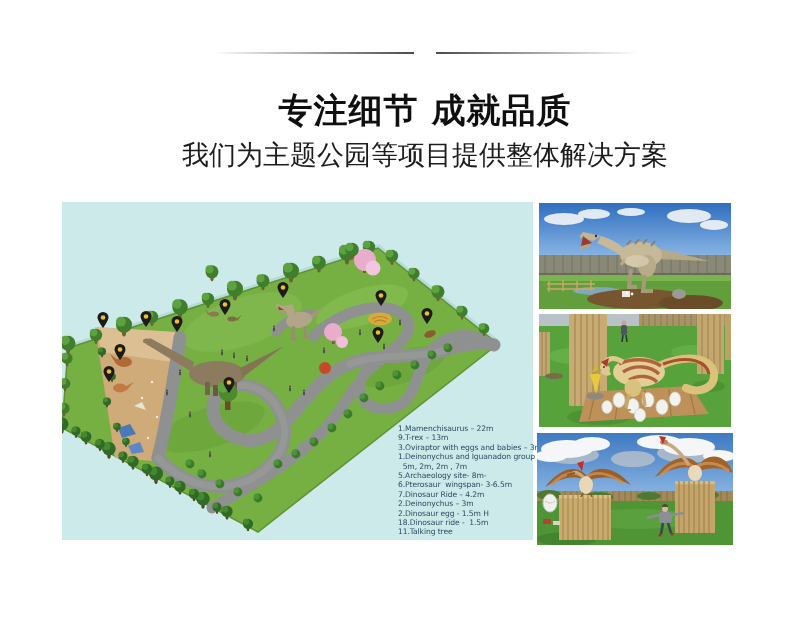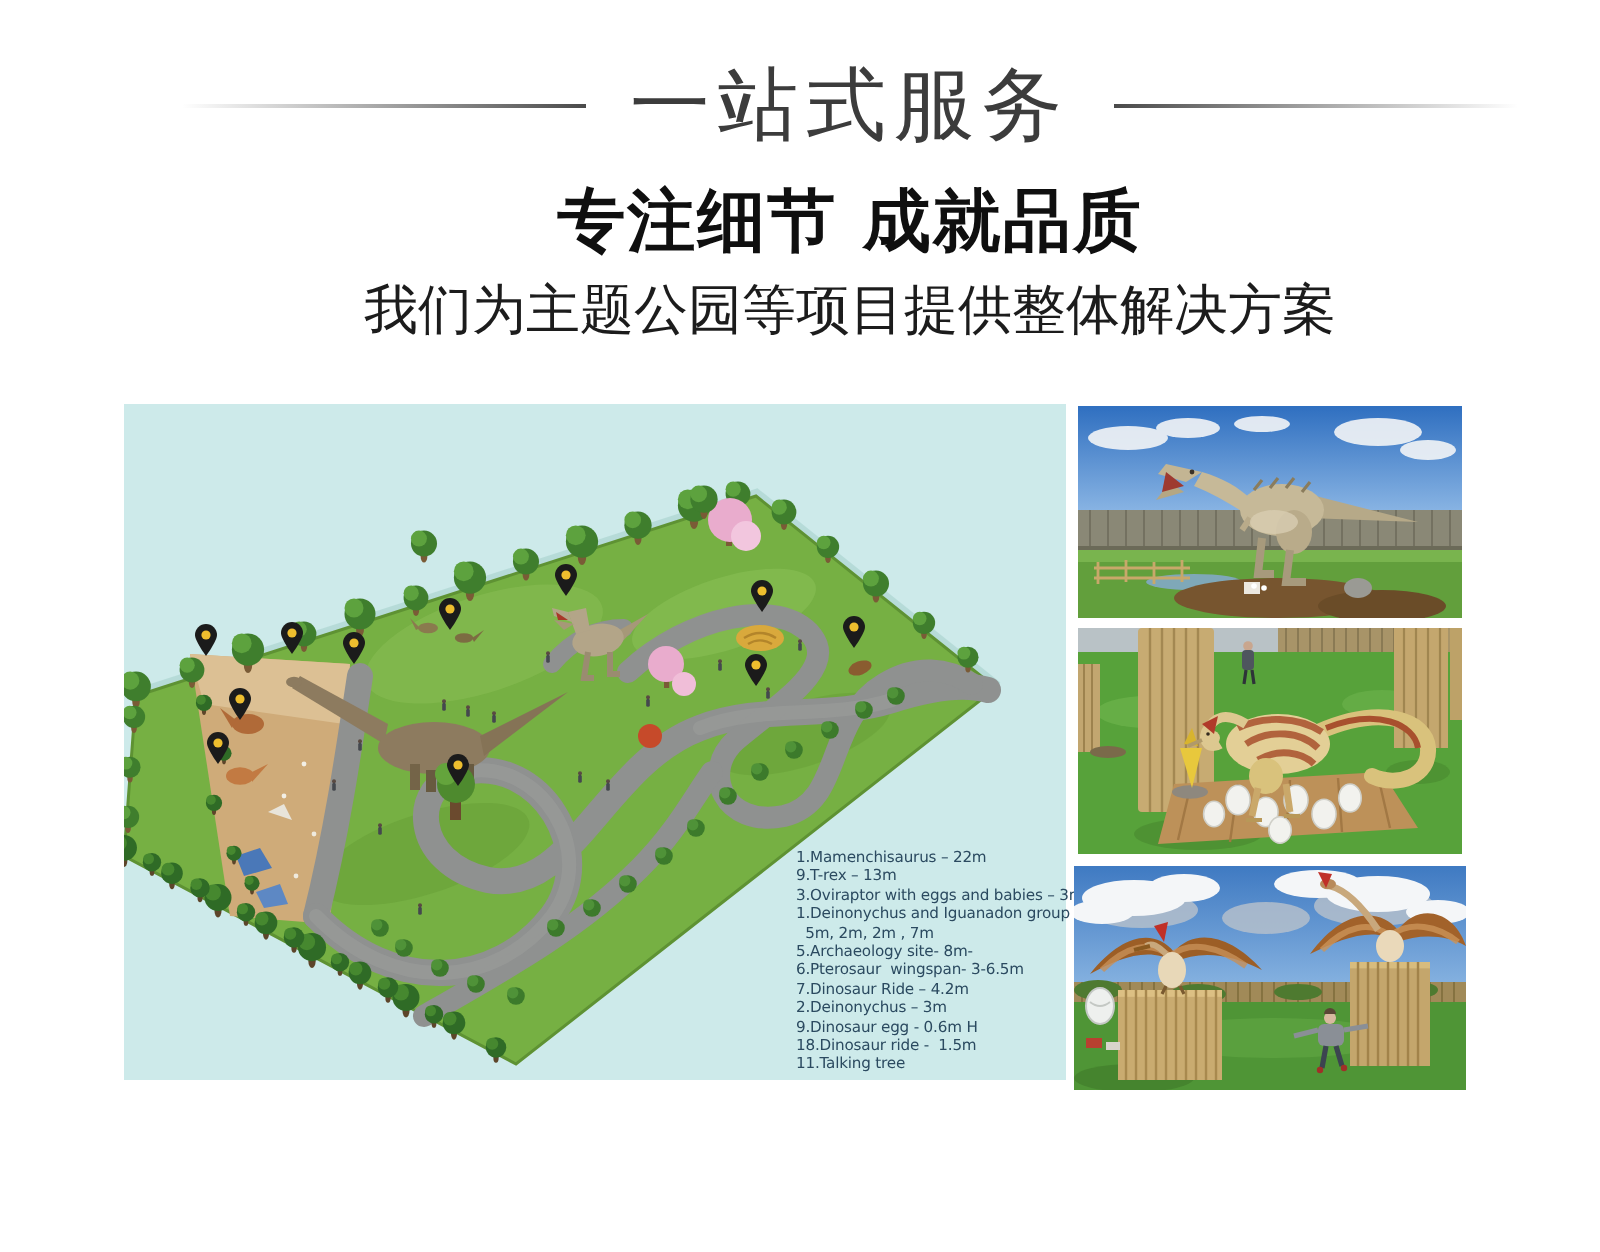--- a/index.html
+++ b/index.html
@@ -36,21 +36,20 @@
   .photo.p2{left:539px;top:314px;}
   .photo.p3{left:537px;top:433px;}
 </style>
 </head>
 <body>
 
 <div class="page">
 
   <div class="banner">
     <span class="rule left"></span>
-    <span class="banner-title">一站式服务</span>
     <span class="rule right"></span>
   </div>
   <div class="heading">专注细节 成就品质</div>
   <div class="subheading">我们为主题公园等项目提供整体解决方案</div>
 
   <div class="map" id="map" style="background: rgb(205, 234, 234);">
     <svg class="plan" width="471" height="338" viewBox="0 0 471 338">
       <defs>
         <g id="tr">
           <ellipse cx="0" cy="2" rx="1.6" ry="3" fill="#7a5b36"></ellipse>
@@ -297,21 +296,21 @@
     <div class="legend" id="legend" style="color: rgb(43, 74, 96);">
         <div class="legend-line">1.Mamenchisaurus – 22m</div>
         <div class="legend-line">9.T-rex – 13m</div>
         <div class="legend-line">3.Oviraptor with eggs and babies – 3m</div>
         <div class="legend-line">1.Deinonychus and Iguanadon group</div>
         <div class="legend-line">  5m, 2m, 2m , 7m</div>
         <div class="legend-line">5.Archaeology site- 8m-</div>
         <div class="legend-line">6.Pterosaur  wingspan- 3-6.5m</div>
         <div class="legend-line">7.Dinosaur Ride – 4.2m</div>
         <div class="legend-line">2.Deinonychus – 3m</div>
-        <div class="legend-line">9.Dinosaur egg - 0.6m H</div>
+        <div class="legend-line">2.Dinosaur egg - 1.5m H</div>
         <div class="legend-line">18.Dinosaur ride -  1.5m</div>
         <div class="legend-line">11.Talking tree</div>
       </div>
   </div>
 
   <svg class="photo p1" width="192" height="106" viewBox="0 0 192 106">
     <defs>
       <linearGradient id="sky1" x1="0" y1="0" x2="0" y2="1">
         <stop offset="0" stop-color="#2f6fc0"></stop>
           <stop offset="1" stop-color="#a9cdf0"></stop>

